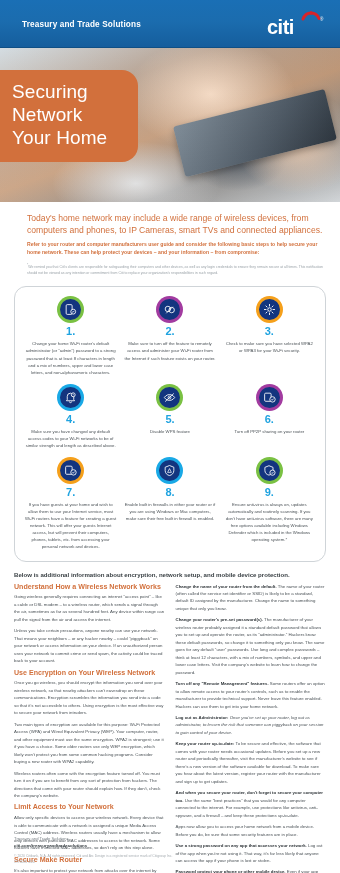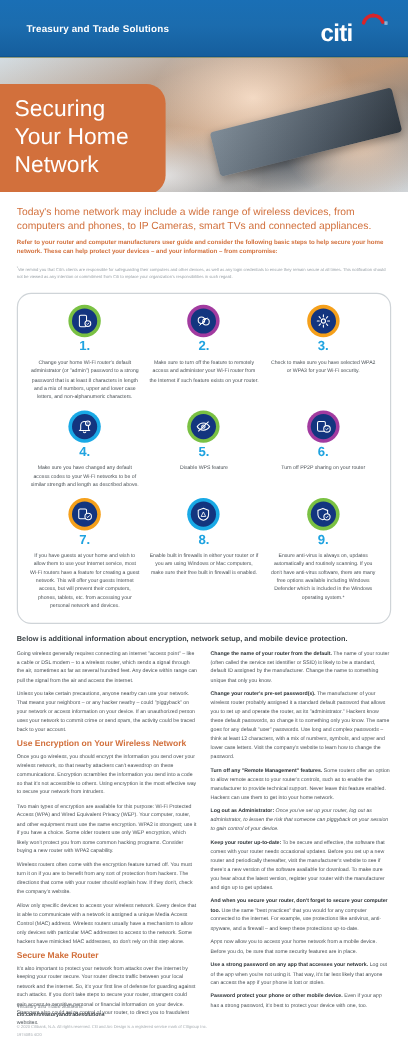--- a/index.html
+++ b/index.html
@@ -36,21 +36,21 @@
     top:9px;
     width:58px;
     height:28px;
     margin-left:42px;
   }
   .citi-logo svg{ display:block; width:100%; height:100%; }
 
   
   .hero{
     position:relative;
-    height:112px;
+    height:154px;
     overflow:hidden;
     background:#eab308;
   }
   .hero-photo{
     position:absolute; inset:0;
     background:
       radial-gradient(ellipse 120px 80px at 62% 30%, rgba(255,228,205,.95), rgba(214,170,136,0) 70%),
       radial-gradient(ellipse 90px 70px at 88% 62%, rgba(248,214,186,.95), rgba(214,170,136,0) 72%),
       radial-gradient(ellipse 70px 46px at 70% 72%, rgba(86,96,108,.85), rgba(86,96,108,0) 70%),
       radial-gradient(ellipse 120px 60px at 40% 88%, rgba(236,238,240,.9), rgba(236,238,240,0) 70%),
@@ -79,21 +79,21 @@
   }
   .hero-title{
     color:#ffffff;
     font-size:19px;
     line-height:1.22;
     font-weight:400;
     letter-spacing:.1px;
   }
 
   
-  .intro{ padding:10px 14px 4px 14px; }
+  .intro{ padding:10px 14px 4px 27px; }
   .intro-lead{
     color:#d2703c;
     font-size:8.6px;
     line-height:1.42;
     font-weight:400;
   }
   .intro-sub{
     margin-top:5px;
     color:#d2703c;
     font-size:5.1px;
@@ -200,22 +200,22 @@
       <text x="108" y="24" font-family="Liberation Sans, sans-serif" font-size="9" fill="#ffffff">®</text>
     </svg>
   </div>
 </div>
 
 <div class="hero">
   <div class="hero-photo"></div>
   <div class="hero-panel">
     <div class="hero-title">
       <div>Securing</div>
+      <div>Network</div>
       <div>Your Home</div>
-      <div>Network</div>
     </div>
   </div>
 </div>
 
 <div class="intro">
   <div class="intro-lead">Today's home network may include a wide range of wireless devices, from computers and phones, to IP Cameras, smart TVs and connected appliances.</div>
   <div class="intro-sub">Refer to your router and computer manufacturers user guide and consider the following basic steps to help secure your home network. These can help protect your devices – and your information – from compromise:</div>
   <div class="intro-disclaimer"><sup>*</sup><span>We remind you that Citi's clients are responsible for safeguarding their computers and other devices, as well as any login credentials to ensure they remain secure at all times. This notification should not be viewed as any intention or commitment from Citi to replace your organization's responsibilities in such regard.</span></div>
 </div>
 
@@ -340,28 +340,30 @@
         <div class="tip-text">Ensure anti-virus is always on, updates automatically and routinely scanning. If you don't have anti-virus software, there are many free options available including Windows Defender which is included in the Windows operating system.*</div>
       </div>
     </div>
 </div>
 
 <div class="below-line">Below is additional information about encryption, network setup, and mobile device protection.</div>
 
 <div class="cols">
 
   <div>
+    <div class="col-h">Understand How a Wireless Network Works</div>
     <p class="body">Going wireless generally requires connecting an internet "access point" – like a cable or DSL modem – to a wireless router, which sends a signal through the air, sometimes as far as several hundred feet. Any device within range can pull the signal from the air and access the internet.</p>
     <p class="body">Unless you take certain precautions, anyone nearby can use your network. That means your neighbors – or any hacker nearby – could "piggyback" on your network or access information on your device. If an unauthorized person uses your network to commit crime or send spam, the activity could be traced back to your account.</p>
 
     <div class="col-h">Use Encryption on Your Wireless Network</div>
     <p class="body">Once you go wireless, you should encrypt the information you send over your wireless network, so that nearby attackers can't eavesdrop on these communications. Encryption scrambles the information you send into a code so that it's not accessible to others. Using encryption is the most effective way to secure your network from intruders.</p>
     <p class="body">Two main types of encryption are available for this purpose: Wi-Fi Protected Access (WPA) and Wired Equivalent Privacy (WEP). Your computer, router, and other equipment must use the same encryption. WPA2 is strongest; use it if you have a choice. Some older routers use only WEP encryption, which likely won't protect you from some common hacking programs. Consider buying a new router with WPA2 capability.</p>
     <p class="body">Wireless routers often come with the encryption feature turned off. You must turn it on if you are to benefit from any sort of protection from hackers. The directions that come with your router should explain how. If they don't, check the company's website.</p>
 
+    <div class="col-h">Limit Access to Your Network</div>
     <p class="body">Allow only specific devices to access your wireless network. Every device that is able to communicate with a network is assigned a unique Media Access Control (MAC) address. Wireless routers usually have a mechanism to allow only devices with particular MAC addresses to access to the network. Some hackers have mimicked MAC addresses, so don't rely on this step alone.</p>
 
     <div class="col-h">Secure Make Router</div>
     <p class="body">It's also important to protect your network from attacks over the internet by keeping your router secure. Your router directs traffic between your local network and the internet. So, it's your first line of defense for guarding against such attacks. If you don't take steps to secure your router, strangers could gain access to sensitive personal or financial information on your device. Strangers also could seize control of your router, to direct you to fraudulent websites.</p>
   </div>
 
   <div>
     <p class="body"><b>Change the name of your router from the default.</b><span> The name of your router (often called the service set identifier or SSID) is likely to be a standard, default ID assigned by the manufacturer. Change the name to something unique that only you know.</span></p>
     <p class="body"><b>Change your router's pre-set password(s).</b><span> The manufacturer of your wireless router probably assigned it a standard default password that allows you to set up and operate the router, as its "administrator." Hackers know these default passwords, so change it to something only you know.  The same goes for any default "user" passwords. Use long and complex passwords – think at least 12 characters, with a mix of numbers, symbols, and upper and lower case letters. Visit the company's website to learn how to change the password.</span></p>
     <p class="body"><b>Turn off any "Remote Management" features.</b><span> Some routers offer an option to allow remote access to your router's controls, such as to enable the manufacturer to provide technical support. Never leave this feature enabled. Hackers can use them to get into your home network.</span></p>

